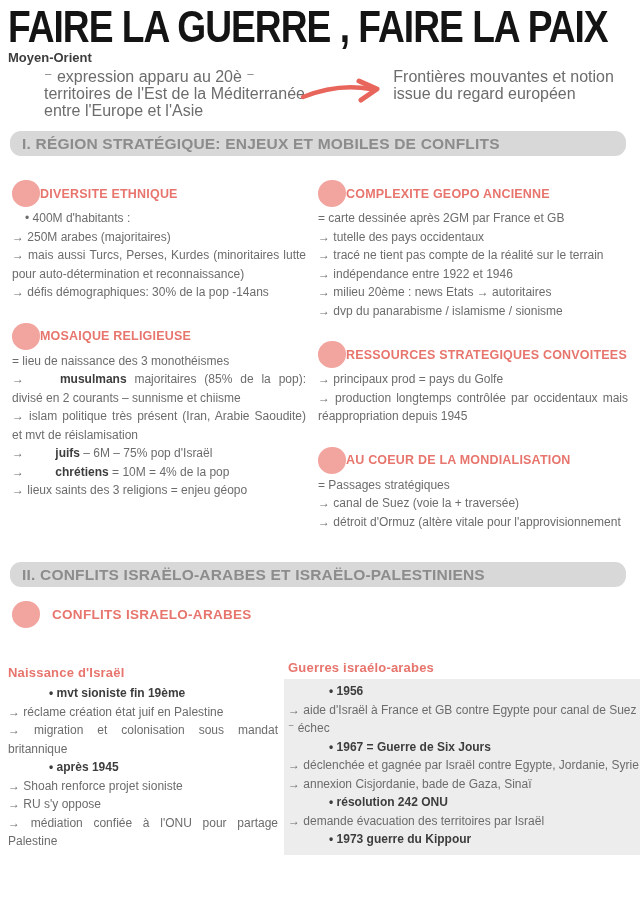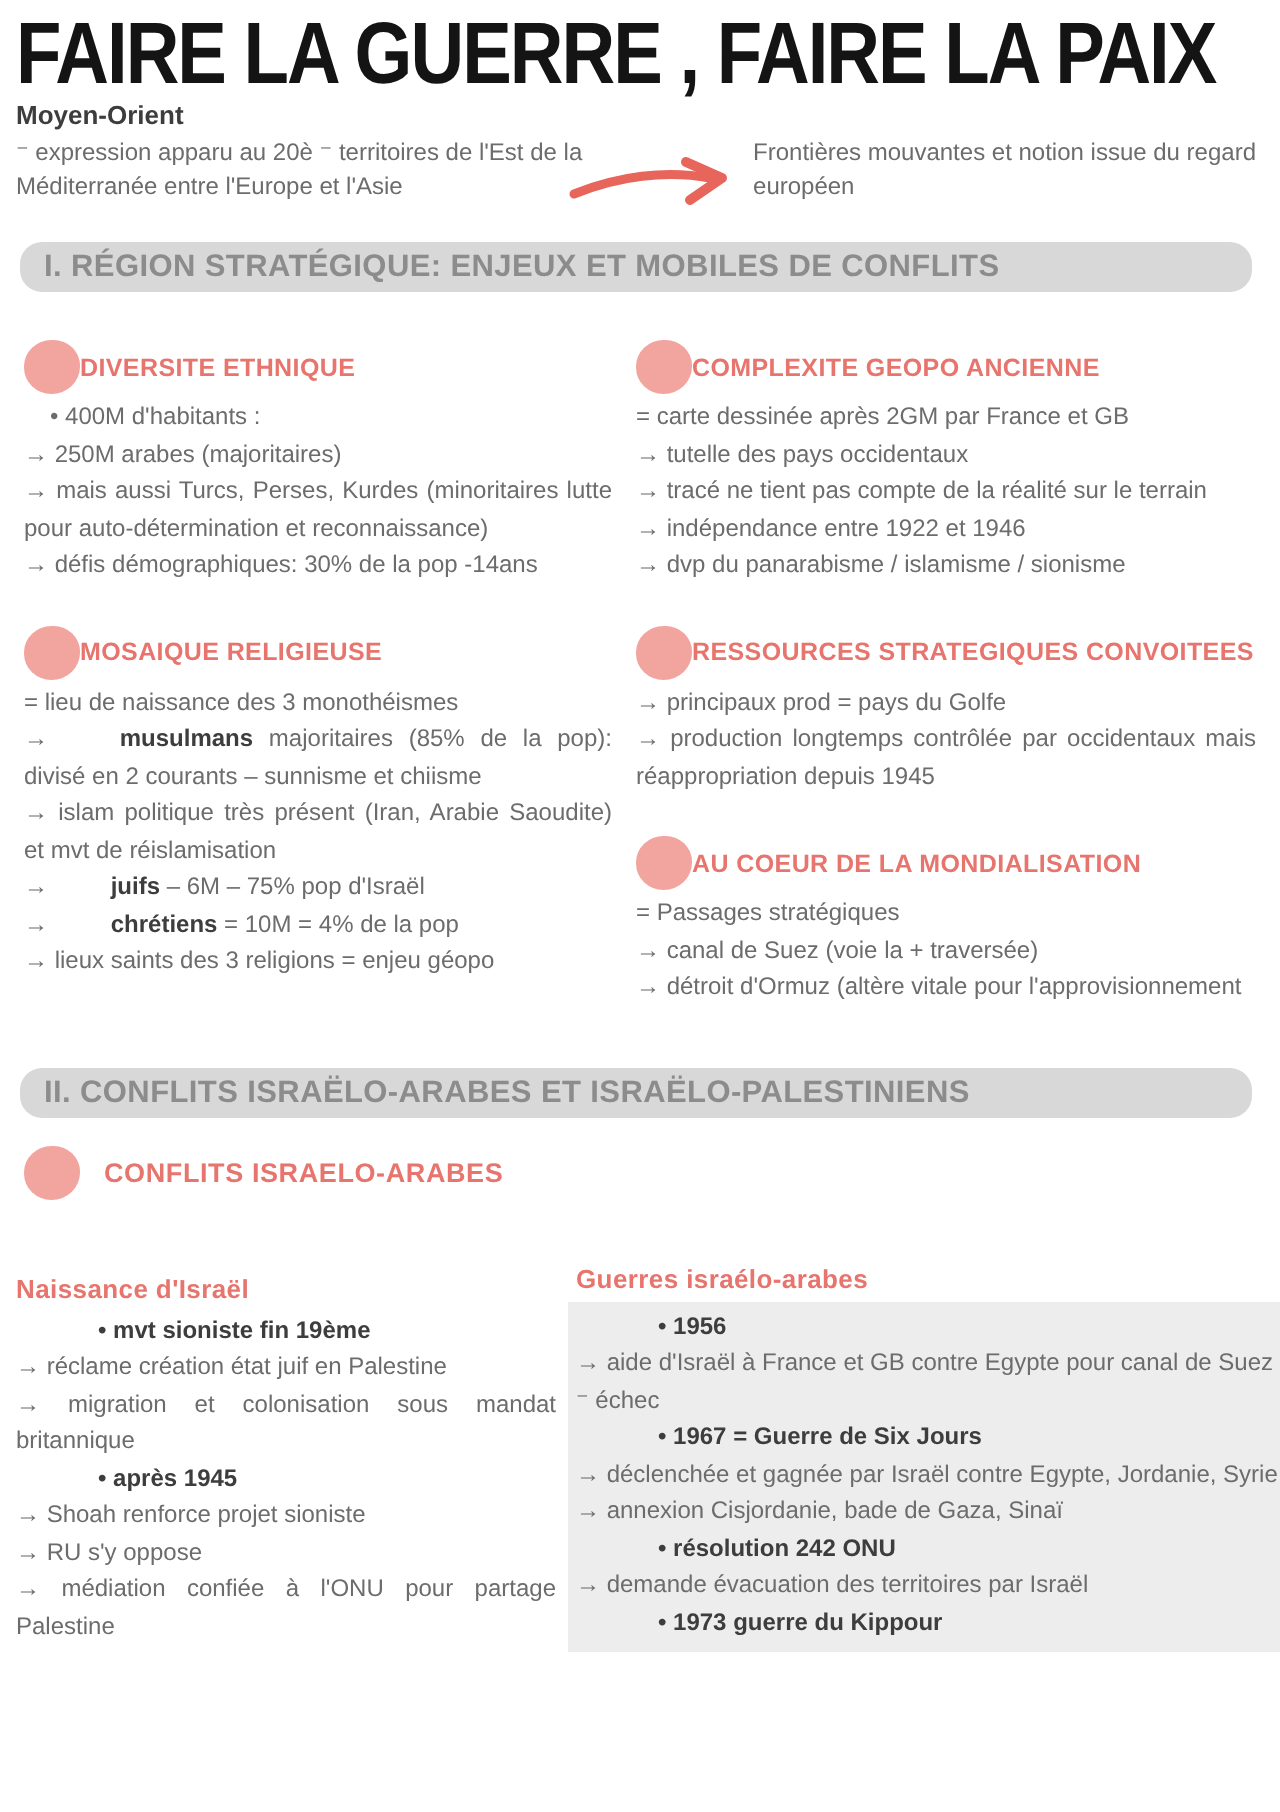--- a/index.html
+++ b/index.html
@@ -19,23 +19,23 @@
     transform:scale(1.005,1.18);transform-origin:left top;line-height:38px;
   }
   .sub-wrap{position:relative;margin-top:9px;}
   .subtitle{font-family:"DejaVu Serif","Liberation Serif",serif;font-weight:700;color:var(--accent_coral);}
   .sub1{font-size:33px;line-height:33px;letter-spacing:0.5px;}
   .sub2{font-size:33px;line-height:34px;letter-spacing:0.5px;word-spacing:9px;white-space:nowrap;}
   .badge{position:absolute;right:2px;top:3px;text-align:right;color:var(--title_black);
     font-weight:700;font-size:16px;line-height:18px;letter-spacing:0.3px;}
   .term{margin-top:7px;font-weight:700;font-size:13px;color:var(--dark_text);}
   .def-row{display:flex;margin-top:3px;align-items:flex-start;}
-  .def{width:296px;font-size:12px;line-height:17px;}
+  .def{width:296px;font-size:16px;line-height:17px;margin-left:36px;}
   .arrow-box{width:86px;margin:8px 0 0 -14px;flex:none;}
-  .annot{width:258px;font-size:12px;line-height:17px;margin-left:8px;}
+  .annot{width:258px;font-size:16px;line-height:17px;margin-left:8px;}
 
   
   .secbar{
     background:var(--bar_bg);color:var(--bar_text);font-weight:700;font-size:15.5px;
     border-radius:11px;padding:4px 12px 3px 12px;margin:10px 2px 14px 2px;letter-spacing:0.2px;
   }
   .secbar.first{margin-top:12px;}
 
   
   .cols{display:grid;grid-template-columns:294px 1fr;column-gap:12px;padding:10px 0 0 4px;}
@@ -114,20 +114,21 @@
         <div class="topic">
           <div class="topic-head">
             <span class="dot"></span>
             <h3>COMPLEXITE GEOPO ANCIENNE</h3>
           </div>
           <div class="lines">
             <div class="ln"><span>= carte dessinée après 2GM par France et GB</span></div>
             <div class="ln"><span>→ tutelle des pays occidentaux</span></div>
             <div class="ln nw"><span>→ tracé ne tient pas compte de la réalité sur le terrain</span></div>
             <div class="ln"><span>→ indépendance entre 1922 et 1946</span></div>
+            <div class="ln"><span>→ milieu 20ème : news Etats → autoritaires</span></div>
             <div class="ln"><span>→ dvp du panarabisme / islamisme / sionisme</span></div>
           </div>
         </div>
         <div class="topic">
           <div class="topic-head">
             <span class="dot"></span>
             <h3>RESSOURCES STRATEGIQUES CONVOITEES</h3>
           </div>
           <div class="lines">
             <div class="ln"><span>→ principaux prod = pays du Golfe</span></div>

